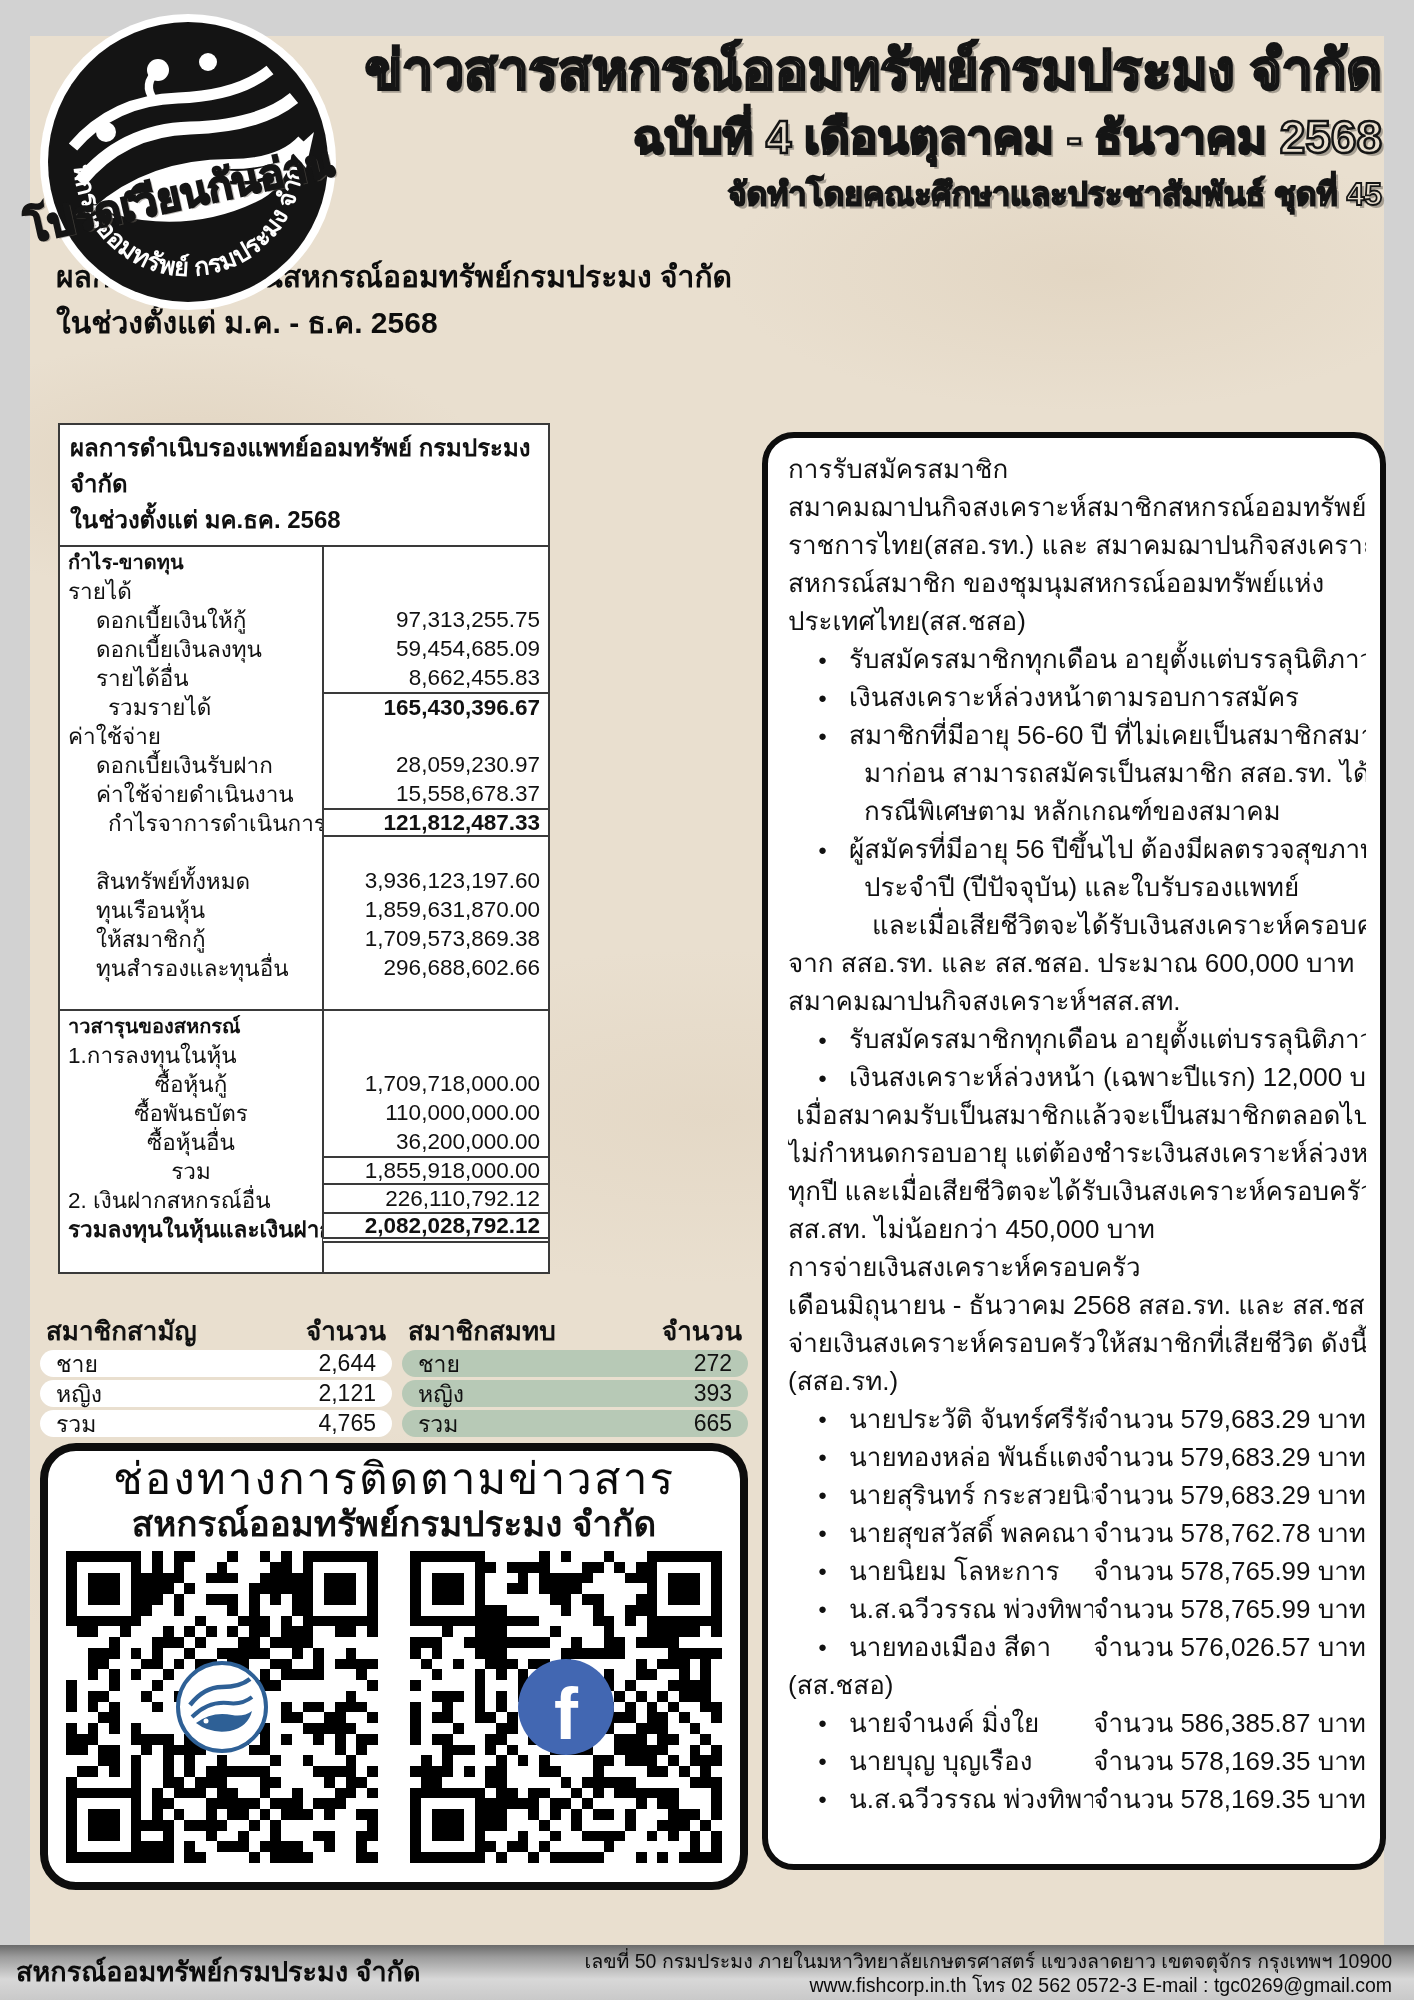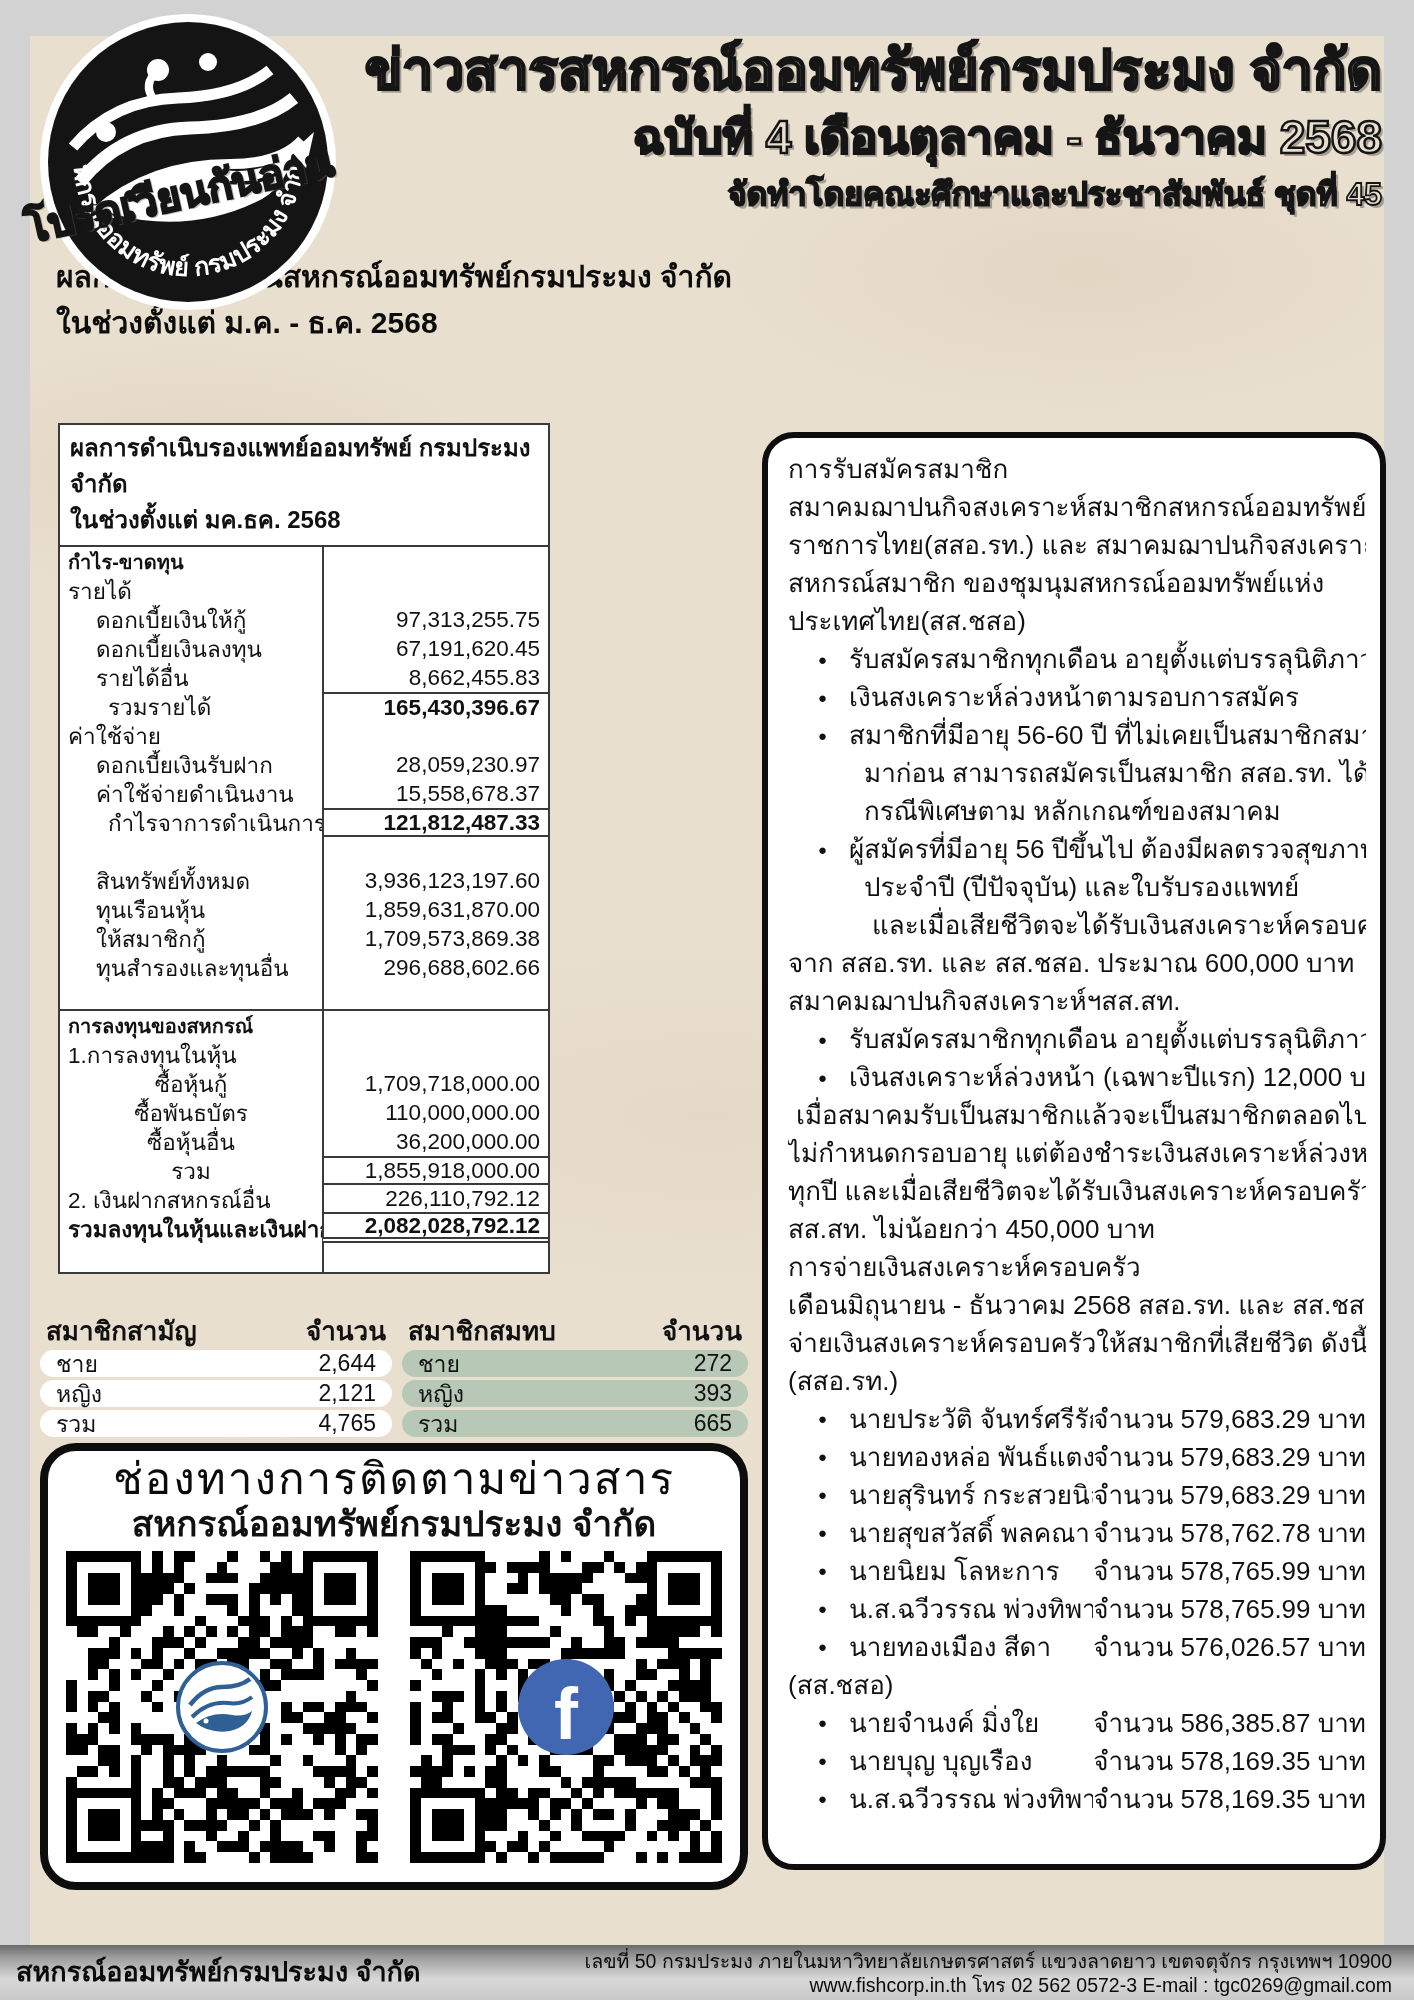--- a/index.html
+++ b/index.html
@@ -157,21 +157,21 @@
       <div class="trow plain">
       <div class="lbl">รายได้</div>
       <div class="val"></div>
     </div>
       <div class="trow item">
       <div class="lbl">ดอกเบี้ยเงินให้กู้</div>
       <div class="val">97,313,255.75</div>
     </div>
       <div class="trow item">
       <div class="lbl">ดอกเบี้ยเงินลงทุน</div>
-      <div class="val">67,191,620.45</div>
+      <div class="val">59,454,685.09</div>
     </div>
       <div class="trow item">
       <div class="lbl">รายได้อื่น</div>
       <div class="val">8,662,455.83</div>
     </div>
       <div class="trow subtotal">
       <div class="lbl">รวมรายได้</div>
       <div class="val">165,430,396.67</div>
     </div>
       <div class="trow plain">
@@ -208,21 +208,21 @@
     </div>
       <div class="trow item">
       <div class="lbl">ทุนสำรองและทุนอื่น</div>
       <div class="val">296,688,602.66</div>
     </div>
       <div class="trow blank sep">
       <div class="lbl"></div>
       <div class="val"></div>
     </div>
       <div class="trow section">
-      <div class="lbl">การลงทุนของสหกรณ์</div>
+      <div class="lbl">าวสารุนของสหกรณ์</div>
       <div class="val"></div>
     </div>
       <div class="trow plain">
       <div class="lbl">1.การลงทุนในหุ้น</div>
       <div class="val"></div>
     </div>
       <div class="trow center">
       <div class="lbl">ซื้อหุ้นกู้</div>
       <div class="val">1,709,718,000.00</div>
     </div>

